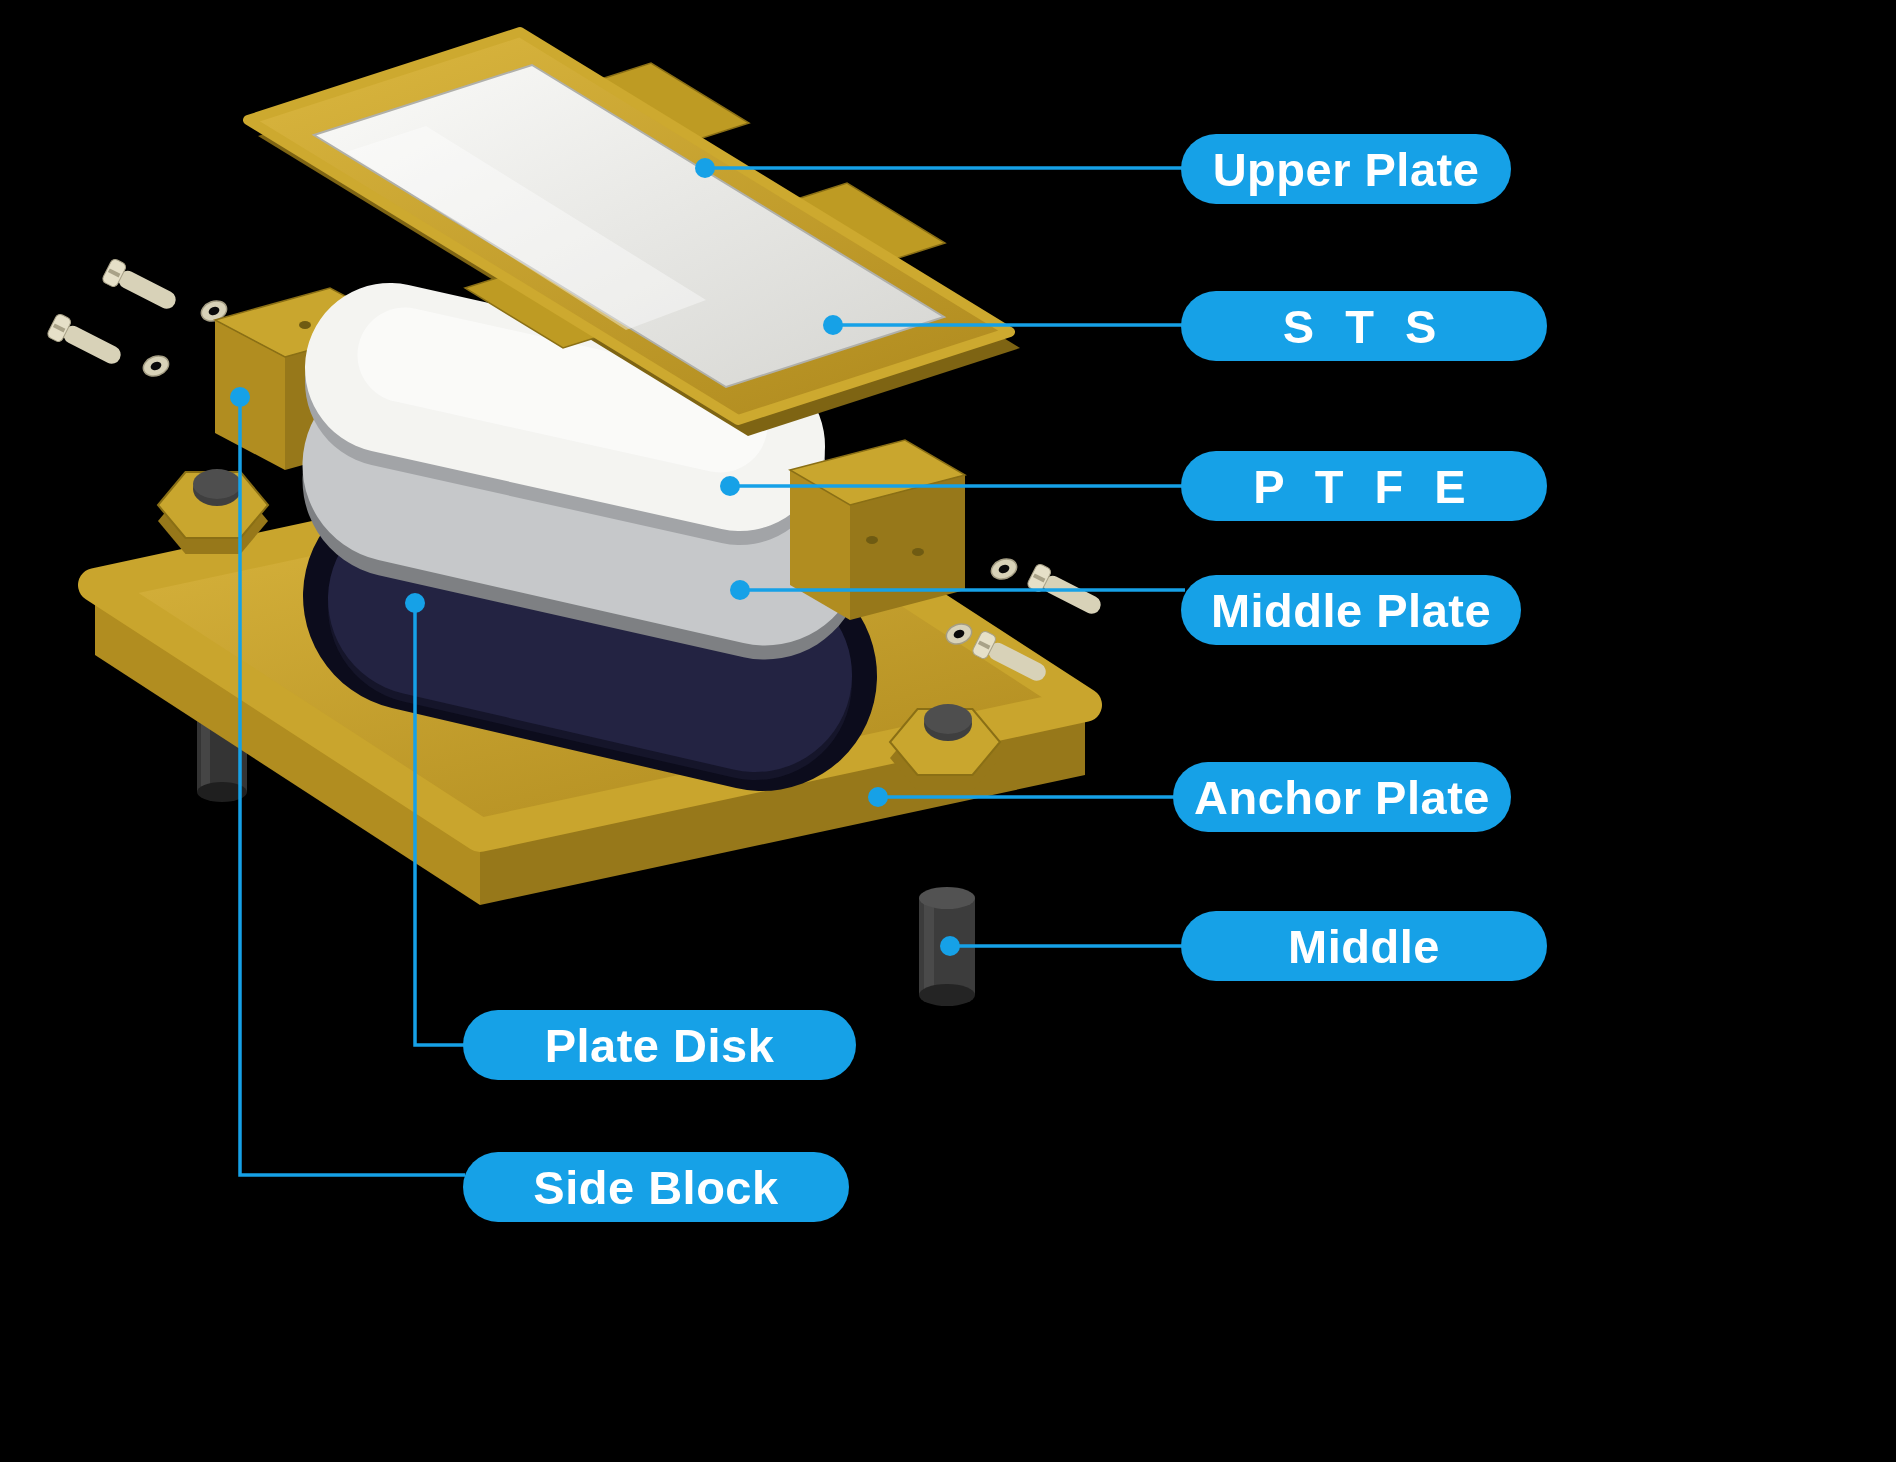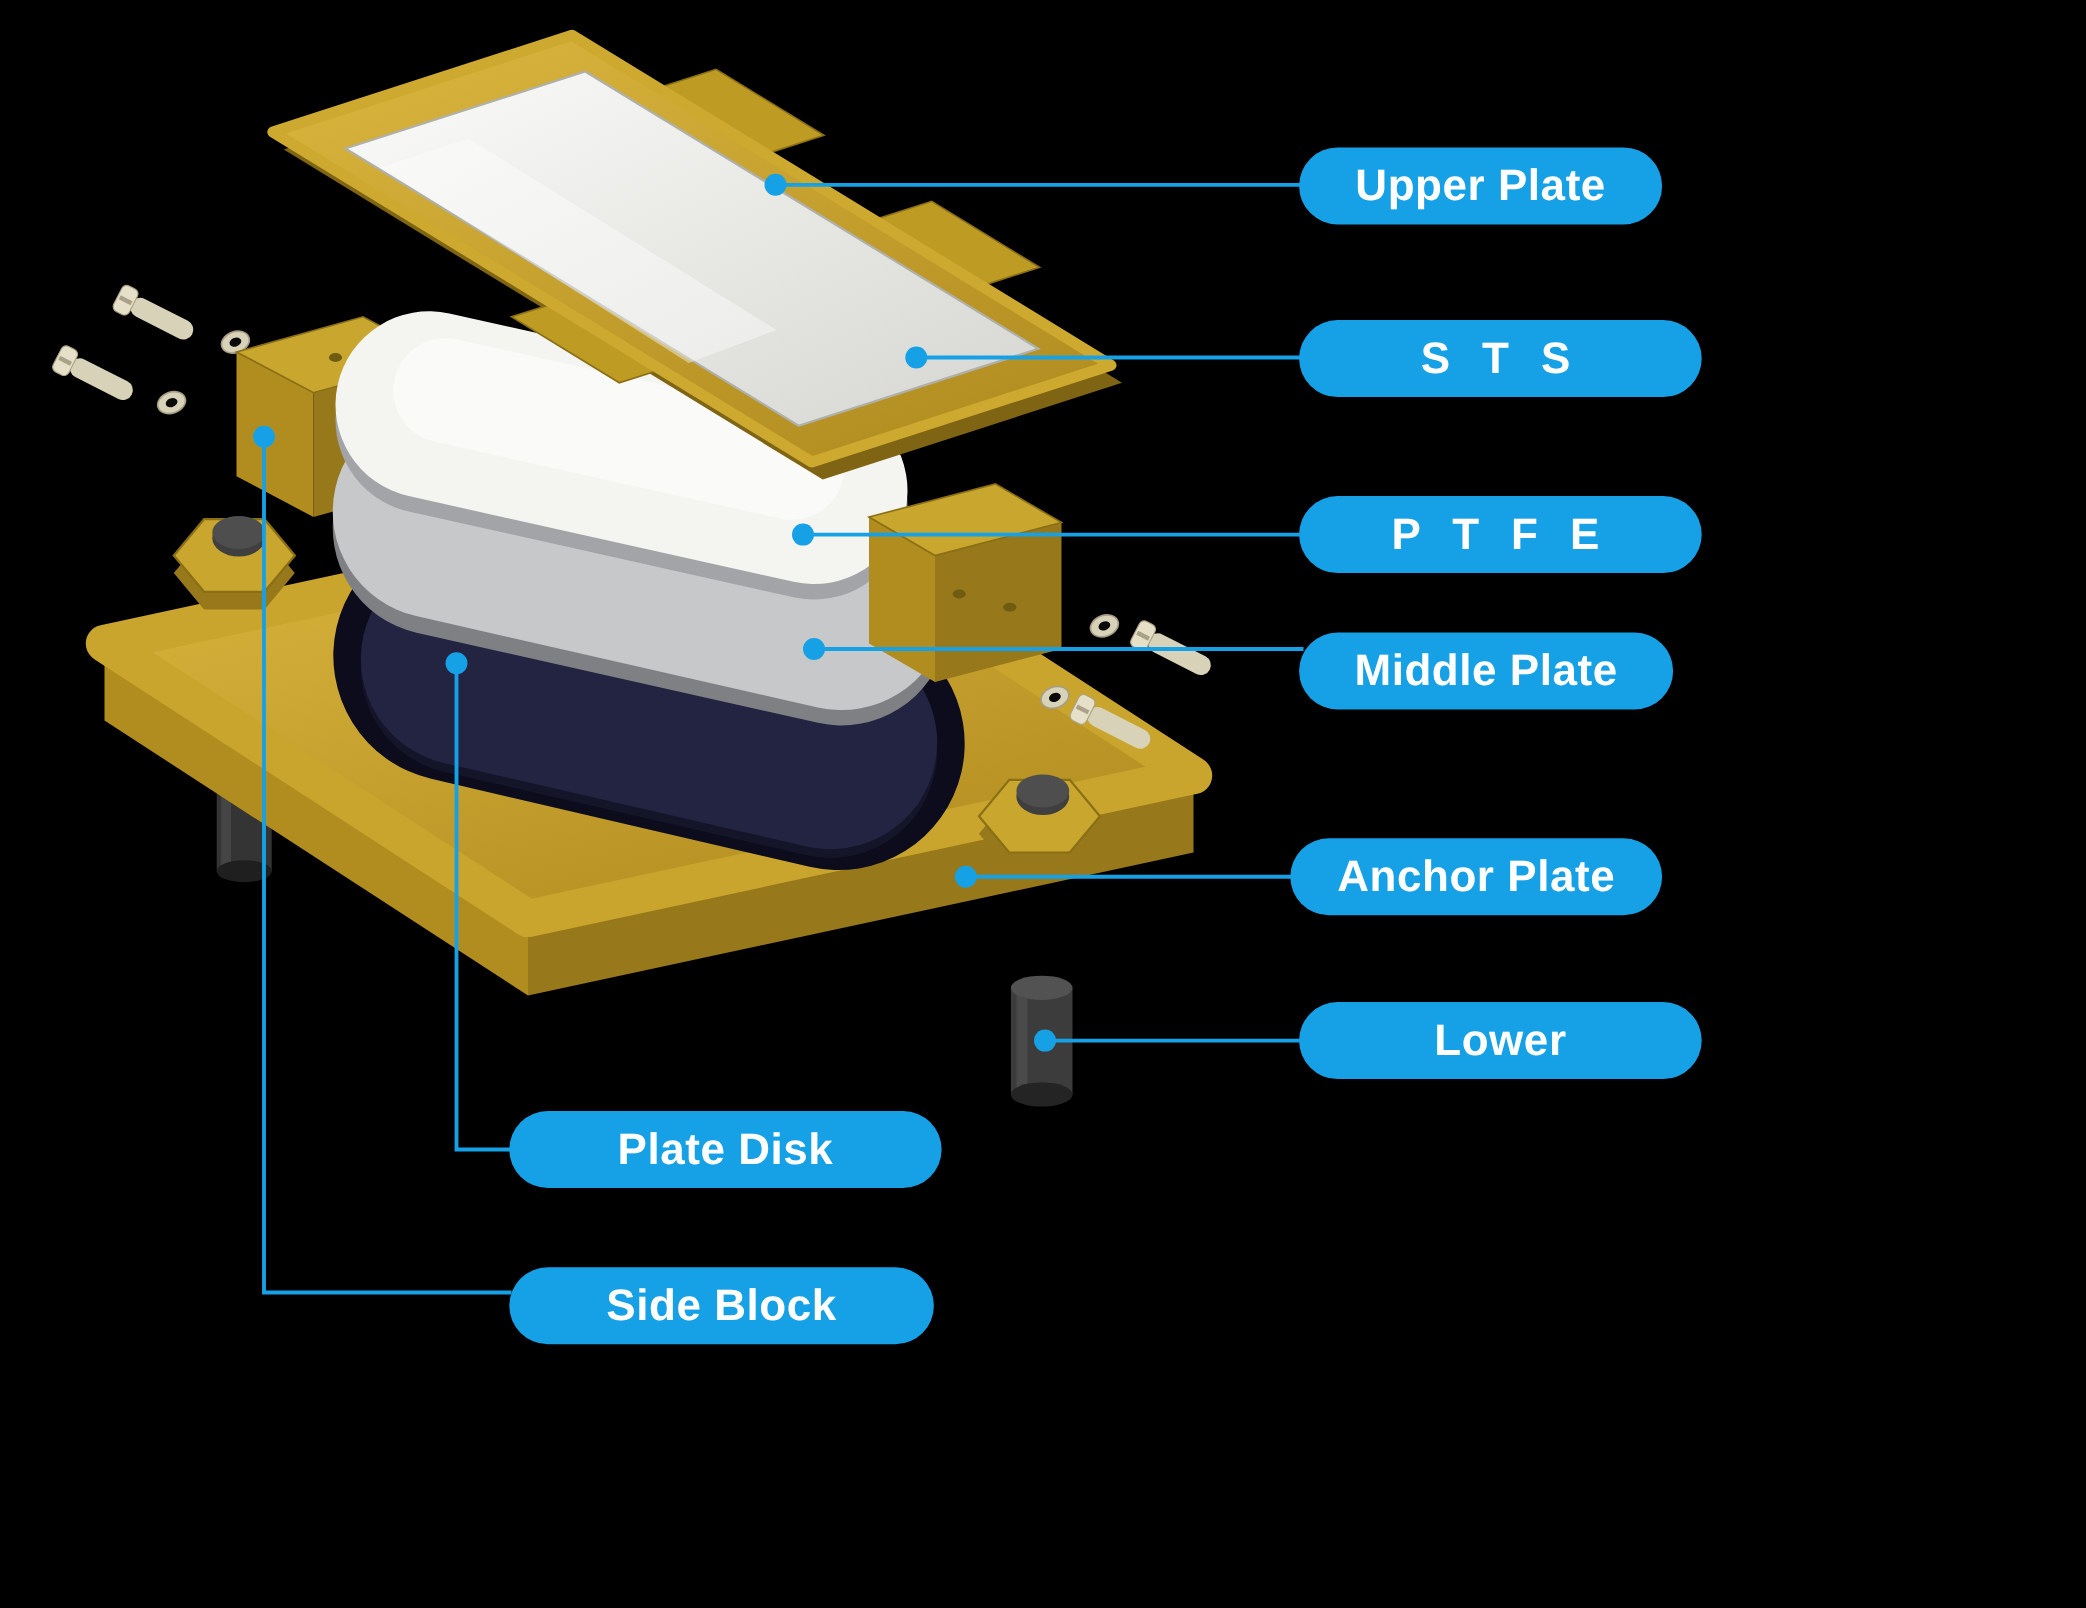--- a/index.html
+++ b/index.html
@@ -11,21 +11,21 @@
     font-family:"Liberation Sans",sans-serif;
   }
   #stage{position:absolute;inset:0;}
   svg{position:absolute;left:0;top:0;}
 
   .pill{
     position:absolute;
     display:flex;align-items:center;justify-content:center;
     background:var(--label-bg,#16A1E7);
     color:var(--label-text,#fff);
-    font-weight:bold;font-size:40px;
+    font-weight:bold;font-size:47px;
     border-radius:36px;
     letter-spacing:0.5px;
     user-select:none;
   }
   .pill.spaced{letter-spacing:9px;}
 
   #pill-upper  {left:1181px;top:134px;width:330px;height:70px;}
   #pill-sts    {left:1181px;top:291px;width:366px;height:70px;}
   #pill-ptfe   {left:1181px;top:451px;width:366px;height:70px;}
   #pill-middle {left:1181px;top:555px;width:340px;height:70px;margin-top:20px;}
@@ -214,17 +214,17 @@
       <circle class="leader-dot" cx="240" cy="397" r="10"></circle>
     </g>
   </g>
 </svg>
 
   <div class="pill" id="pill-upper">Upper Plate</div>
   <div class="pill spaced" id="pill-sts">S T S</div>
   <div class="pill spaced" id="pill-ptfe">P T F E</div>
   <div class="pill" id="pill-middle">Middle Plate</div>
   <div class="pill" id="pill-lower">Anchor Plate</div>
-  <div class="pill" id="pill-anchor">Lower</div>
+  <div class="pill" id="pill-anchor">Middle</div>
   <div class="pill" id="pill-rubber">Plate Disk</div>
   <div class="pill" id="pill-side">Side Block</div>
 
 </div>
 
 </body></html>

